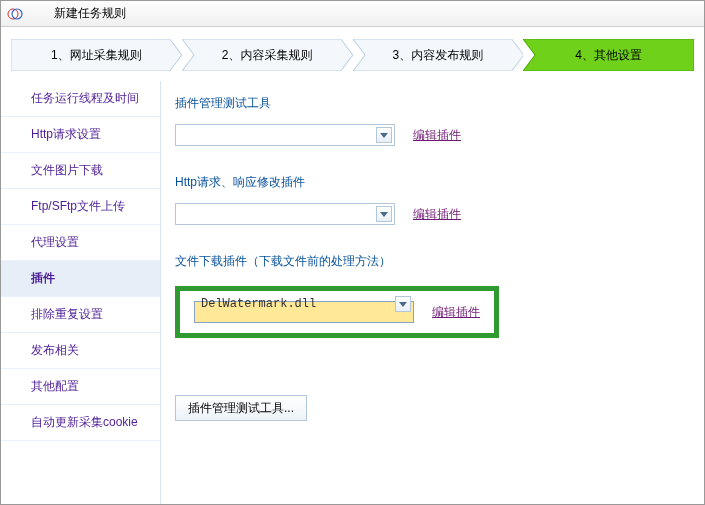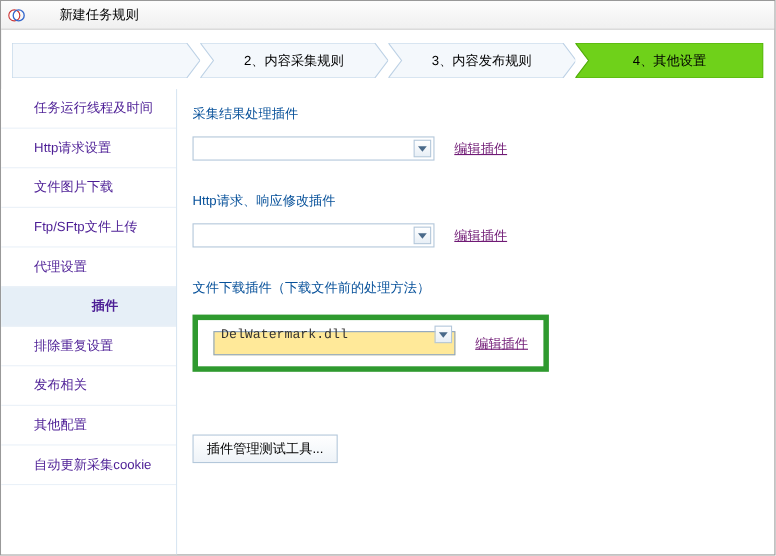--- a/index.html
+++ b/index.html
@@ -9,21 +9,21 @@
 .titlebar-icon { width: 16px; height: 16px; margin-right: 5px; display: flex; align-items: center; justify-content: center; }
 .titlebar-text { font-size: 12px; }
 .steps-bar { height: 34px; margin: 12px 10px 8px 10px; display: flex; position: relative; }
 .step { flex: 1; height: 32px; position: relative; display: flex; align-items: center; justify-content: center; font-size: 12px; }
 .step-bg { position: absolute; inset: 0; }
 .step-bg svg { width: 100%; height: 100%; display: block; }
 .step-label { position: relative; z-index: 2; }
 .body { display: flex; height: calc(100% - 80px); }
 .sidebar { width: 160px; border-right: 1px solid #d9e6f2; background: #fff; }
 .sidebar-item { height: 36px; display: flex; align-items: center; padding-left: 30px; border-bottom: 1px solid #eaf1f8; color: #4c1d95; cursor: pointer; font-size: 12px; }
-.sidebar-item.active { background: #e6eff7; font-weight: bold; justify-content: center; }
+.sidebar-item.active { background: #e6eff7; font-weight: bold; }
 .content { flex: 1; padding: 14px 14px 0 14px; position: relative; overflow: hidden; }
 .section-label { color: #07519a; font-size: 12px; margin-bottom: 12px; }
 .row { display: flex; align-items: center; margin-bottom: 28px; }
 .combo { width: 220px; height: 22px; border: 1px solid #b3c7da; background: #fff; display: flex; align-items: center; justify-content: space-between; padding: 0 2px 0 6px; font-size: 12px; }
 .combo-btn { width: 16px; height: 16px; border: 1px solid #b3c7da; display: flex; align-items: center; justify-content: center; background: linear-gradient(#fff,#e8eff6); }
 .edit-link { color: #701a75; text-decoration: underline; margin-left: 18px; cursor: pointer; }
 .green-box { border: 5px solid #2f9a2f; padding: 10px 14px; display: inline-flex; align-items: center; margin-top: 4px; margin-bottom: 30px; }
 .combo-highlight { width: 220px; height: 22px; border: 1px solid #8aa4c4; background: #ffe999; display: flex; align-items: center; justify-content: space-between; padding: 0 2px 16px 6px; font-size: 12px; font-family: "Courier New", monospace; color: #333; }
 .btn { height: 26px; padding: 0 12px; border: 1px solid #b3c7da; background: linear-gradient(#fff,#eef3f8); cursor: pointer; font-size: 12px; display: inline-flex; align-items: center; margin-top: 27px; }
 .triangle-down { width: 0; height: 0; border-left: 4px solid transparent; border-right: 4px solid transparent; border-top: 5px solid #4a6a8a; }
@@ -43,20 +43,21 @@
     <span class="titlebar-text">新建任务规则</span>
   </div>
 
   <div class="steps-bar">
     <div class="step">
       <div class="step-bg">
           <svg viewBox="0 0 170 32" preserveAspectRatio="none">
             <polygon points="0,0 158,0 170,16 158,32 0,32" fill="#f4f8fc" stroke="#bcd1e5"></polygon>
           </svg>
         </div>
+      <span class="step-label">1、网址采集规则</span>
     </div>
     <div class="step">
       <div class="step-bg">
           <svg viewBox="0 0 170 32" preserveAspectRatio="none">
             <polygon points="0,0 158,0 170,16 158,32 0,32 12,16" fill="#f4f8fc" stroke="#bcd1e5"></polygon>
           </svg>
         </div>
       <span class="step-label">2、内容采集规则</span>
     </div>
     <div class="step">
@@ -107,21 +108,21 @@
       <div class="sidebar-item">
           <span>其他配置</span>
         </div>
       <div class="sidebar-item">
           <span>自动更新采集cookie</span>
         </div>
     </div>
 
     <div class="content">
 
-      <div class="section-label">采集结果处理插件</div>
+      <div class="section-label">插件管理测试工具</div>
       <div class="row">
         <div class="combo">
           <span></span>
           <span class="combo-btn">
               <span class="triangle-down"></span>
             </span>
         </div>
         <a class="edit-link">编辑插件</a>
       </div>
 

